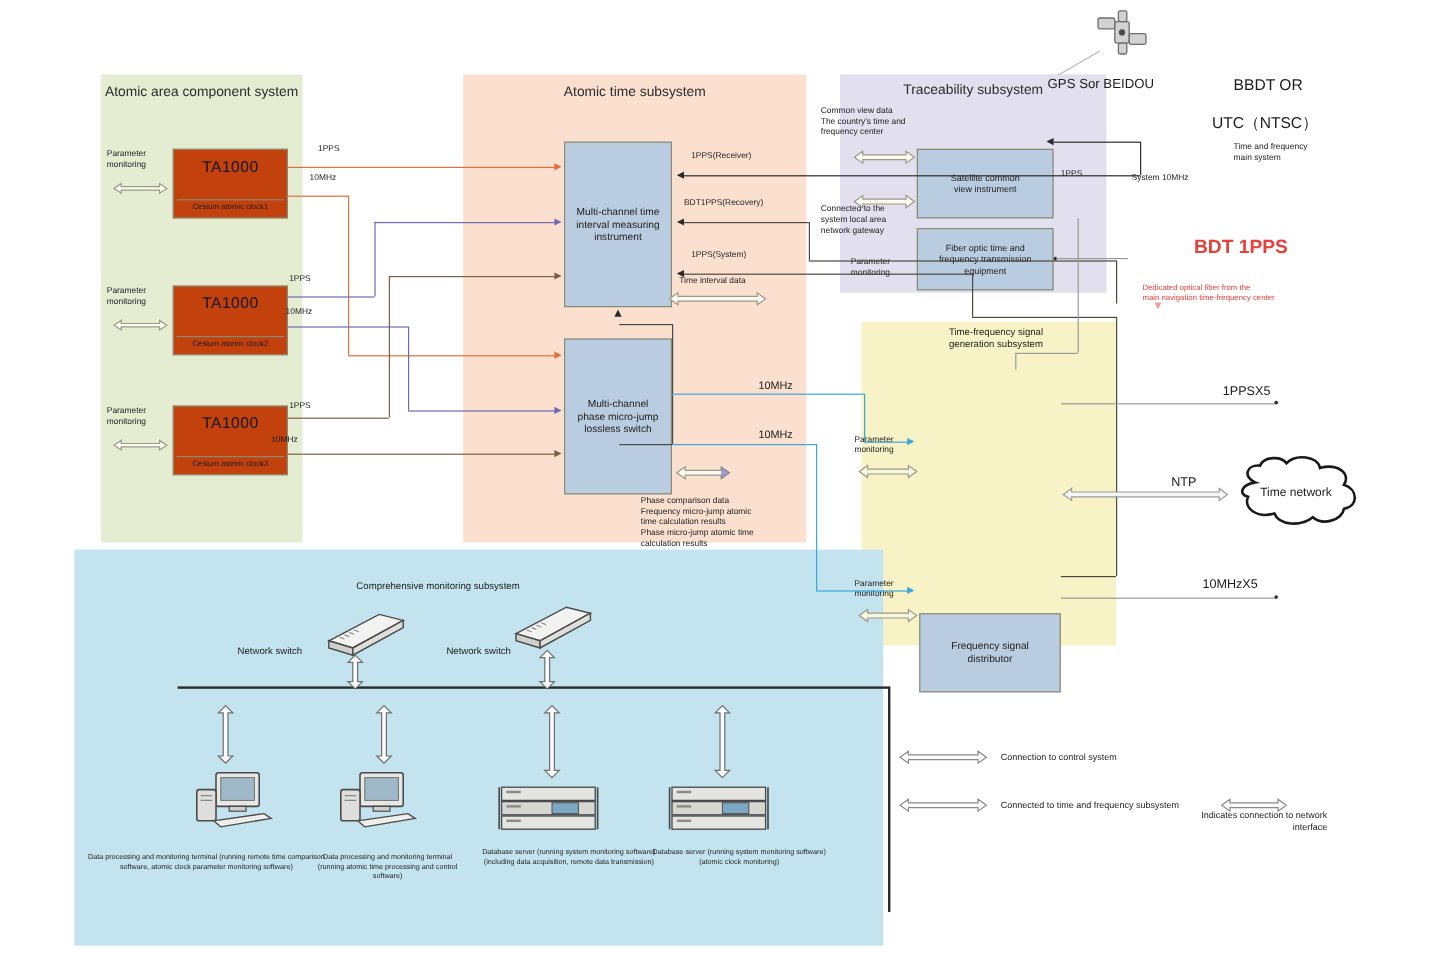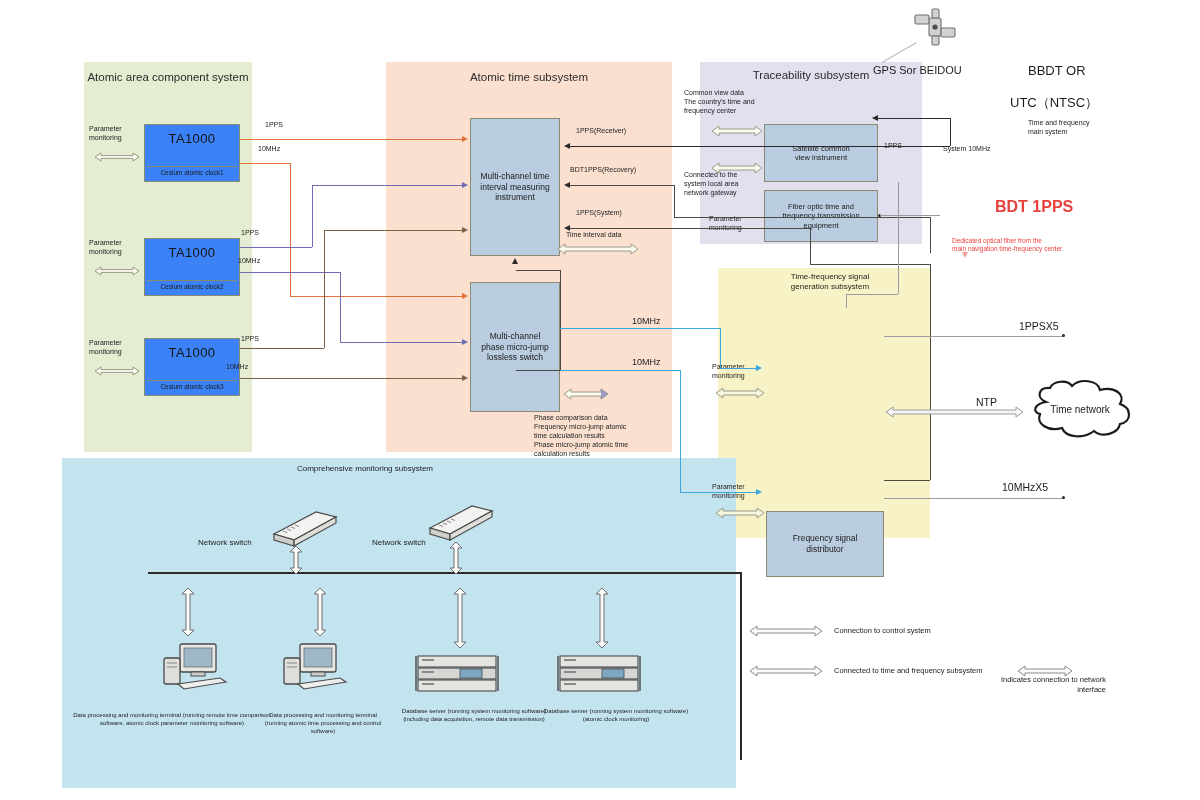--- a/index.html
+++ b/index.html
@@ -15,21 +15,21 @@
   #panel-atime  { left:386px; top:62px;  width:286px; height:390px; background:#fbe0d0; }
   #panel-trace  { left:700px; top:62px;  width:222px; height:182px; background:#e2dfee; }
   #panel-tfreq  { left:718px; top:268px; width:212px; height:270px; background:#f8f3c6; }
   #panel-mon    { left:62px;  top:458px; width:674px; height:330px; background:#c3e3ef; }
 
   
   .box { position:absolute; background:#b9cce0; border:1px solid #8a8a72;
          display:flex; align-items:center; justify-content:center; text-align:center;
          font-size:7.5px; line-height:1.25; color:#1b1b1b; padding:2px; }
   .box.big { font-size:8.5px; }
-  .clockbox { position:absolute; background:#3b82f6; border:1px solid #8a8a72; }
+  .clockbox { position:absolute; background:#c2410c; border:1px solid #8a8a72; }
   .clockbox .model { position:absolute; left:0; right:0; top:6px; text-align:center;
                      font-size:13px; letter-spacing:.4px; color:#141414; }
   .clockbox .sub { position:absolute; left:2px; right:2px; bottom:5px; text-align:center;
                    font-size:6.5px; color:#1b1b1b; border-top:1px solid #8a8a72; padding-top:2px;}
 
   
   .lbl { position:absolute; font-size:7px; line-height:1.3; color:#1c1c1c; white-space:pre; }
   .lbl.c { text-align:center; }
   .lbl.red { color:#e8413c; }
   .lbl.xbig { font-size:13px; }
@@ -73,21 +73,21 @@
     <div class="panel-title" style="top:8px;">Atomic time subsystem</div>
   </div>
   <div class="panel" id="panel-trace">
     <div class="panel-title" style="top:6px;">Traceability subsystem</div>
   </div>
   <div class="panel" id="panel-tfreq"></div>
   <div class="panel" id="panel-mon"></div>
 
   <div class="lbl c" style="left:740px; top:272px; width:180px; font-size:8px;">Time-frequency signal
 generation subsystem</div>
-  <div class="lbl c" style="left:200px; top:464px; width:330px; font-size:8px;">Comprehensive monitoring subsystem</div>
+  <div class="lbl c" style="left:200px; top:484px; width:330px; font-size:8px;">Comprehensive monitoring subsystem</div>
 
   <div class="clockbox" style="left:144px; top:124px; width:96px; height:58px;">
     <div class="model">TA1000</div>
     <div class="sub">Cesium atomic clock1</div>
   </div>
   <div class="clockbox" style="left:144px; top:238px; width:96px; height:58px;">
     <div class="model">TA1000</div>
     <div class="sub">Cesium atomic clock2</div>
   </div>
   <div class="clockbox" style="left:144px; top:338px; width:96px; height:58px;">

